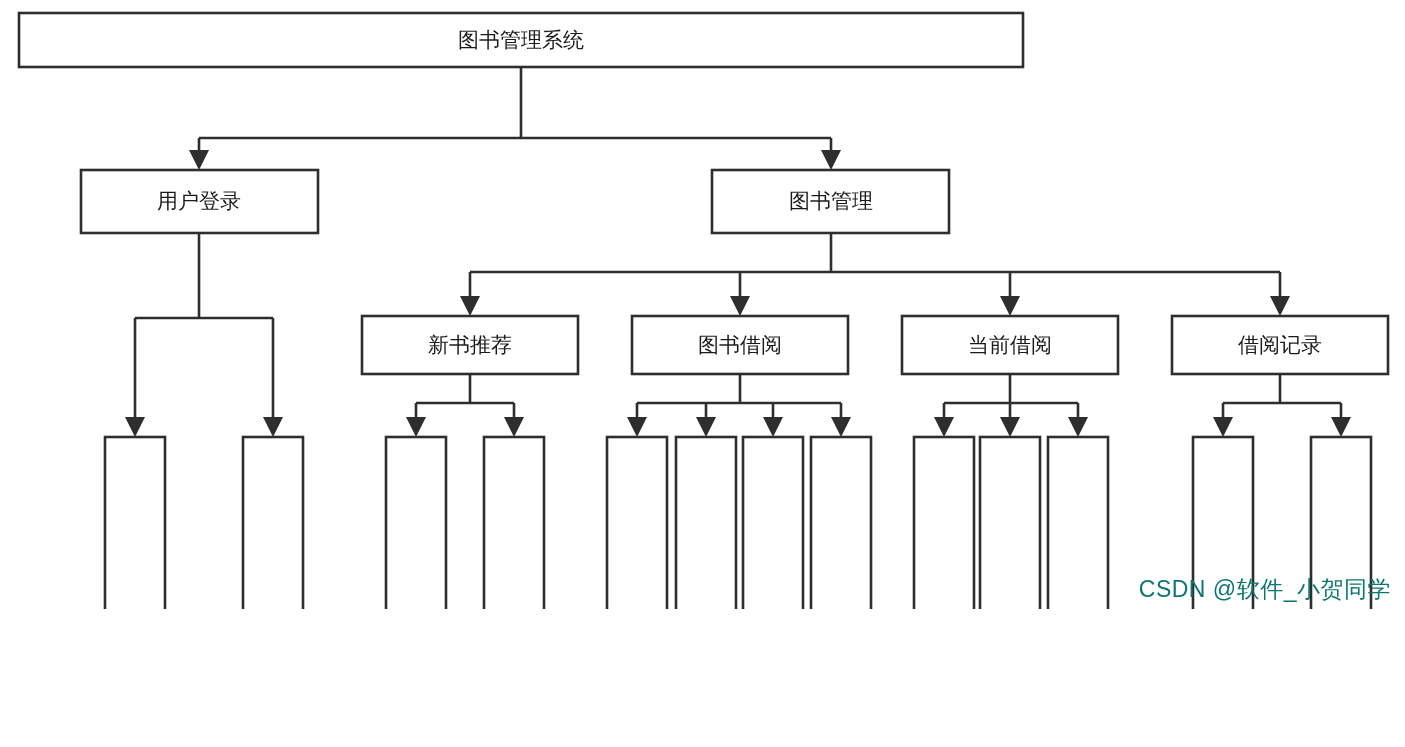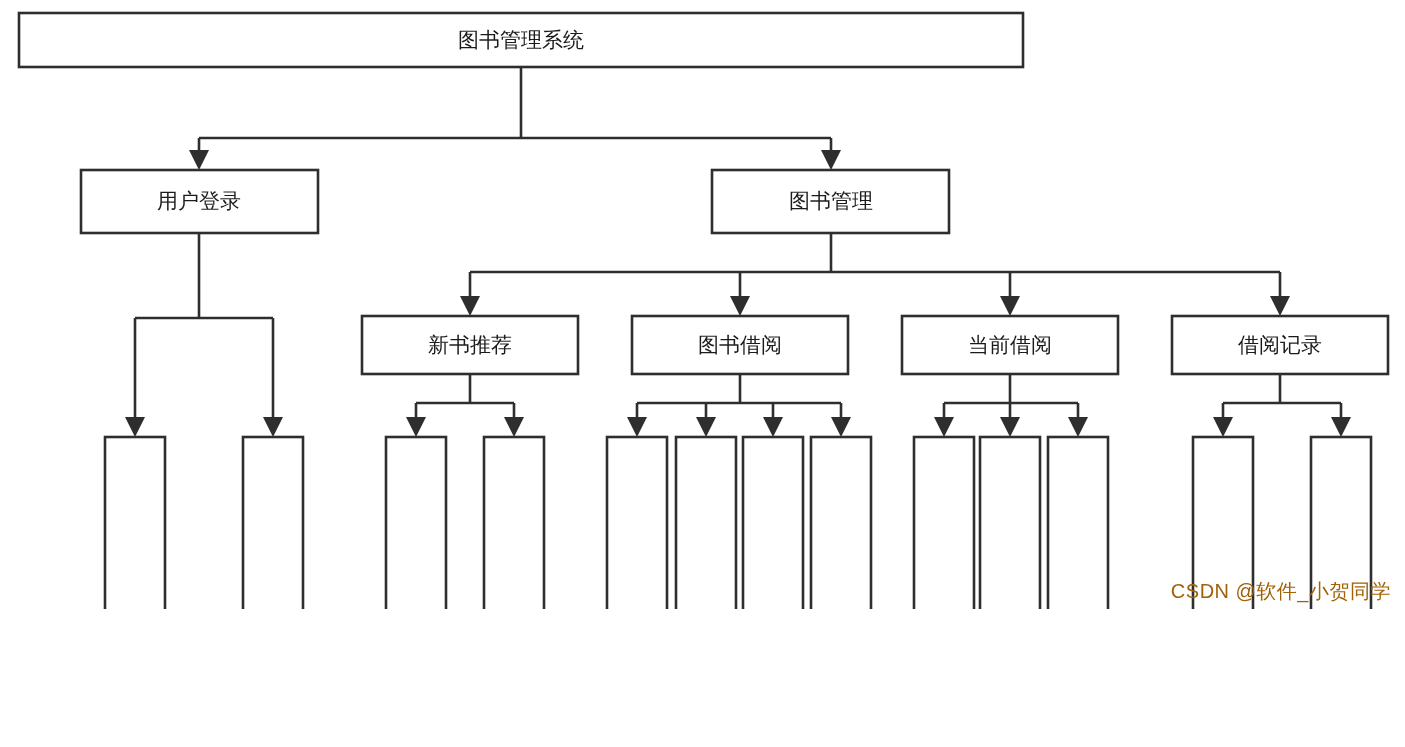--- a/index.html
+++ b/index.html
@@ -60,23 +60,23 @@
     white-space: nowrap;
     display: flex;
     align-items: flex-start;
     justify-content: center;
     pointer-events: none;
   }
   .watermark {
     position: absolute;
     right: 14px;
     bottom: 4px;
-    color: #a16207;
-    font-family: "Liberation Sans", "DejaVu Sans", sans-serif;
-    font-size: 20px;
+    color: #0f766e;
+    font-family: "Liberation Sans", "DejaVu Sans", sans-serif;
+    font-size: 23px;
     white-space: nowrap;
     letter-spacing: 0.5px;
     text-align: center;
   }
 </style>
 </head>
 <body>
 
 <div id="diagram-root">
 

